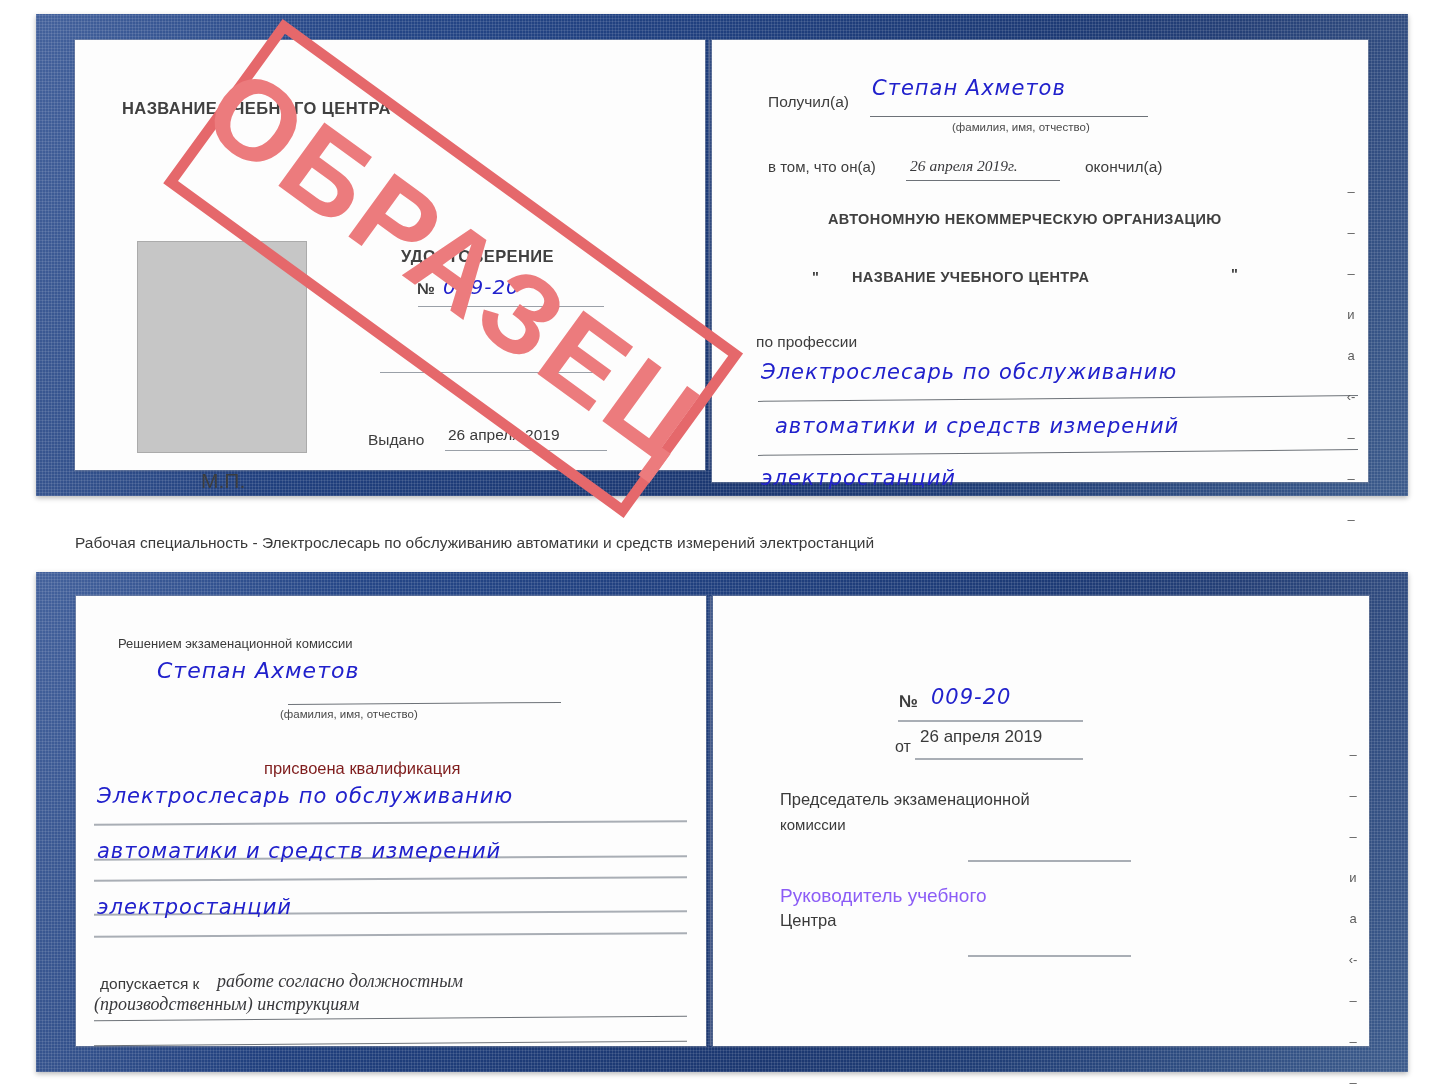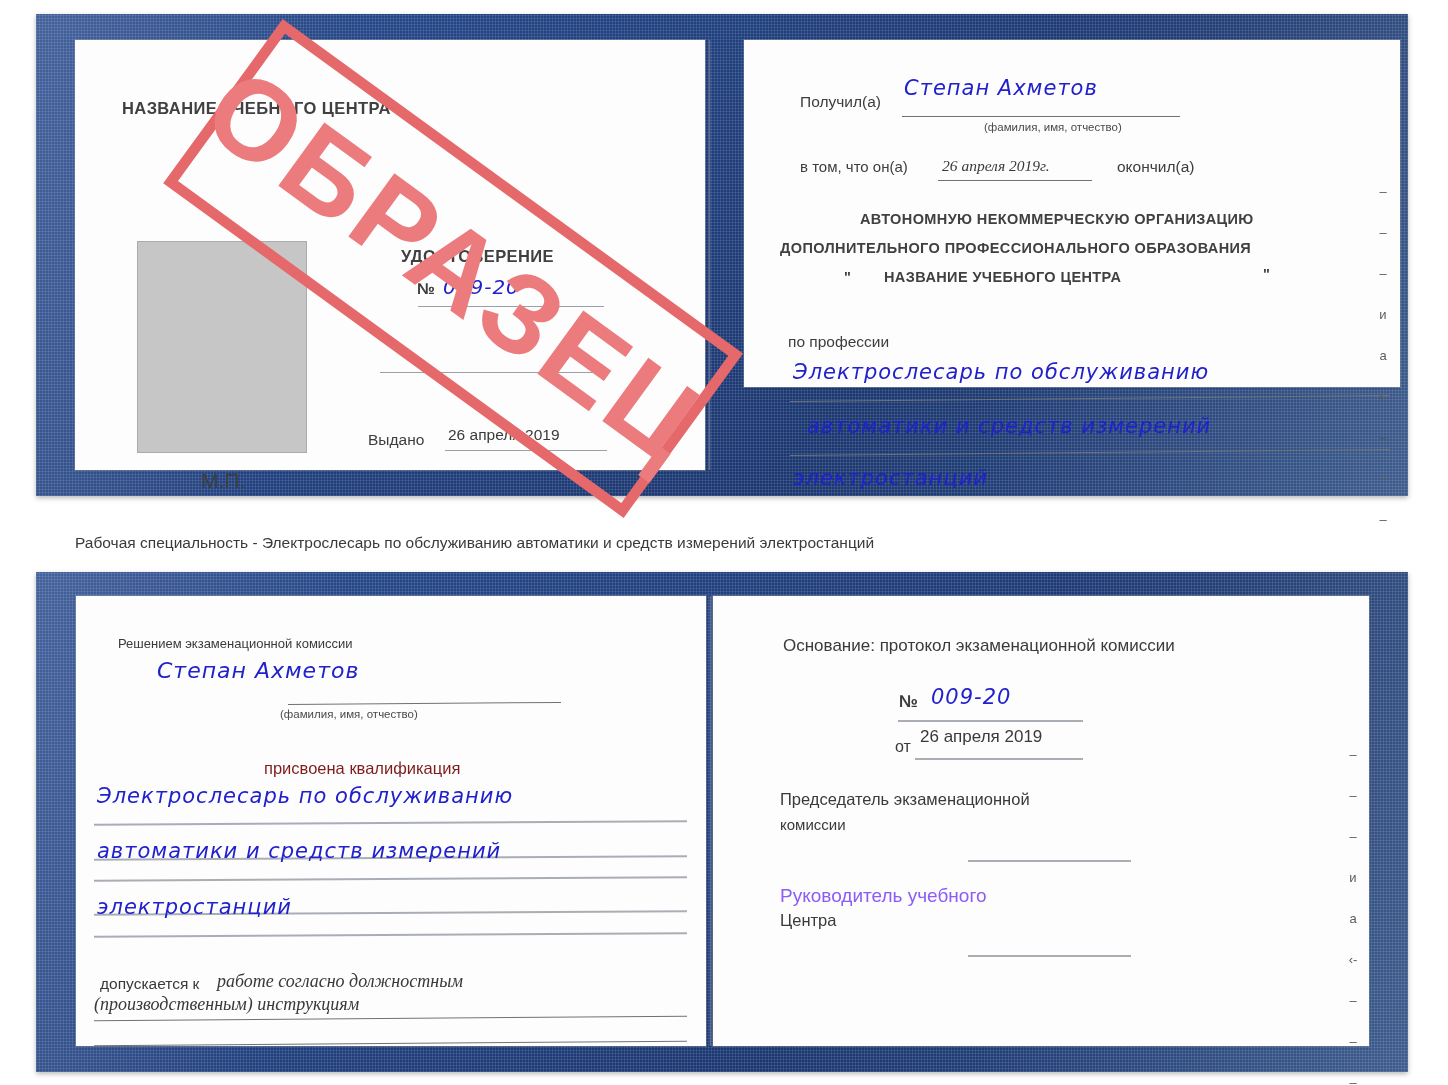--- a/index.html
+++ b/index.html
@@ -103,34 +103,33 @@
 
     <div class="t lbl" style="left:293px;top:391px;font-size:15.5px;">Выдано</div>
     <div class="t" style="left:373px;top:386px;font-size:15.5px;color:#3a3a3a;">26 апреля 2019</div>
     <div class="rule" style="left:370px;top:410px;width:162px;"></div>
 
     <div class="t lbl" style="left:126px;top:429px;font-size:21px;">М.П.</div>
   </div>
 
   <div class="spine" style="left:672px;top:26px;height:430px;"></div>
 
-  <div class="page right" style="left:708px;top:26px;width:656px;height:347px;">
+  <div class="page right" style="left:676px;top:26px;width:656px;height:442px;">
 
     <div class="t lbl" style="left:56px;top:53px;font-size:15.5px;">Получил(а)</div>
     <div class="hw" style="left:160px;top:36px;font-size:21px;">Степан Ахметов</div>
     <div class="rule dark" style="left:158px;top:76px;width:278px;"></div>
     <div class="t tiny" style="left:240px;top:81px;">(фамилия, имя, отчество)</div>
 
     <div class="t lbl" style="left:56px;top:118px;font-size:15px;">в том, что он(а)</div>
     <div class="ital" style="left:198px;top:117px;font-size:15.5px;">26 апреля 2019г.</div>
     <div class="rule dark" style="left:194px;top:140px;width:154px;"></div>
     <div class="t lbl" style="left:373px;top:118px;font-size:15.5px;">окончил(а)</div>
 
     <div class="t caps" style="left:84px;top:171px;font-size:14.5px;margin-left:32px;">АВТОНОМНУЮ НЕКОММЕРЧЕСКУЮ ОРГАНИЗАЦИЮ</div>
-    <div class="t caps" style="left:36px;top:200px;font-size:14.5px;">ДОПОЛНИТЕЛЬНОГО ПРОФЕССИОНАЛЬНОГО ОБРАЗОВАНИЯ</div>
     <div class="t caps" style="left:100px;top:229px;font-size:14.5px;">"</div>
     <div class="t caps" style="left:140px;top:229px;font-size:14.5px;">НАЗВАНИЕ УЧЕБНОГО ЦЕНТРА</div>
     <div class="t caps" style="left:519px;top:226px;font-size:14.5px;">"</div>
 
     <div class="t lbl" style="left:44px;top:293px;font-size:15.5px;">по профессии</div>
 
     <div class="hw" style="left:49px;top:320px;font-size:21px;">Электрослесарь по обслуживанию</div>
     <div class="rule dark" style="left:46px;top:358px;width:600px;transform:rotate(-0.55deg);"></div>
 
     <div class="hw" style="left:63px;top:374px;font-size:21px;">автоматики и средств измерений</div>
@@ -193,21 +192,20 @@
     <div class="ital" style="left:141px;top:375px;font-size:18px;">работе согласно должностным</div>
     <div class="ital" style="left:18px;top:398px;font-size:18px;">(производственным) инструкциям</div>
     <div class="rule dark" style="left:18px;top:422px;width:593px;transform:rotate(-0.45deg);"></div>
     <div class="rule dark" style="left:18px;top:447px;width:593px;transform:rotate(-0.45deg);"></div>
   </div>
 
   <div class="spine" style="left:673px;top:24px;height:450px;"></div>
 
   <div class="page right" style="left:677px;top:24px;width:656px;height:450px;">
 
-    <div class="t" style="left:70px;top:40px;font-size:17px;color:#3a3a3a;">Основание: протокол экзаменационной комиссии</div>
 
     <div class="t" style="left:186px;top:96px;font-size:17px;font-weight:bold;color:#3d3d3d;">№</div>
     <div class="hw" style="left:218px;top:89px;font-size:21px;">009-20</div>
     <div class="rule thick" style="left:185px;top:124px;width:185px;"></div>
 
     <div class="t" style="left:182px;top:142px;font-size:16px;color:#3a3a3a;">от</div>
     <div class="t" style="left:207px;top:131px;font-size:17px;color:#3a3a3a;">26 апреля 2019</div>
     <div class="rule thick" style="left:202px;top:162px;width:168px;"></div>
 
     <div class="t" style="left:67px;top:194px;font-size:16.5px;color:#3a3a3a;">Председатель экзаменационной</div>

